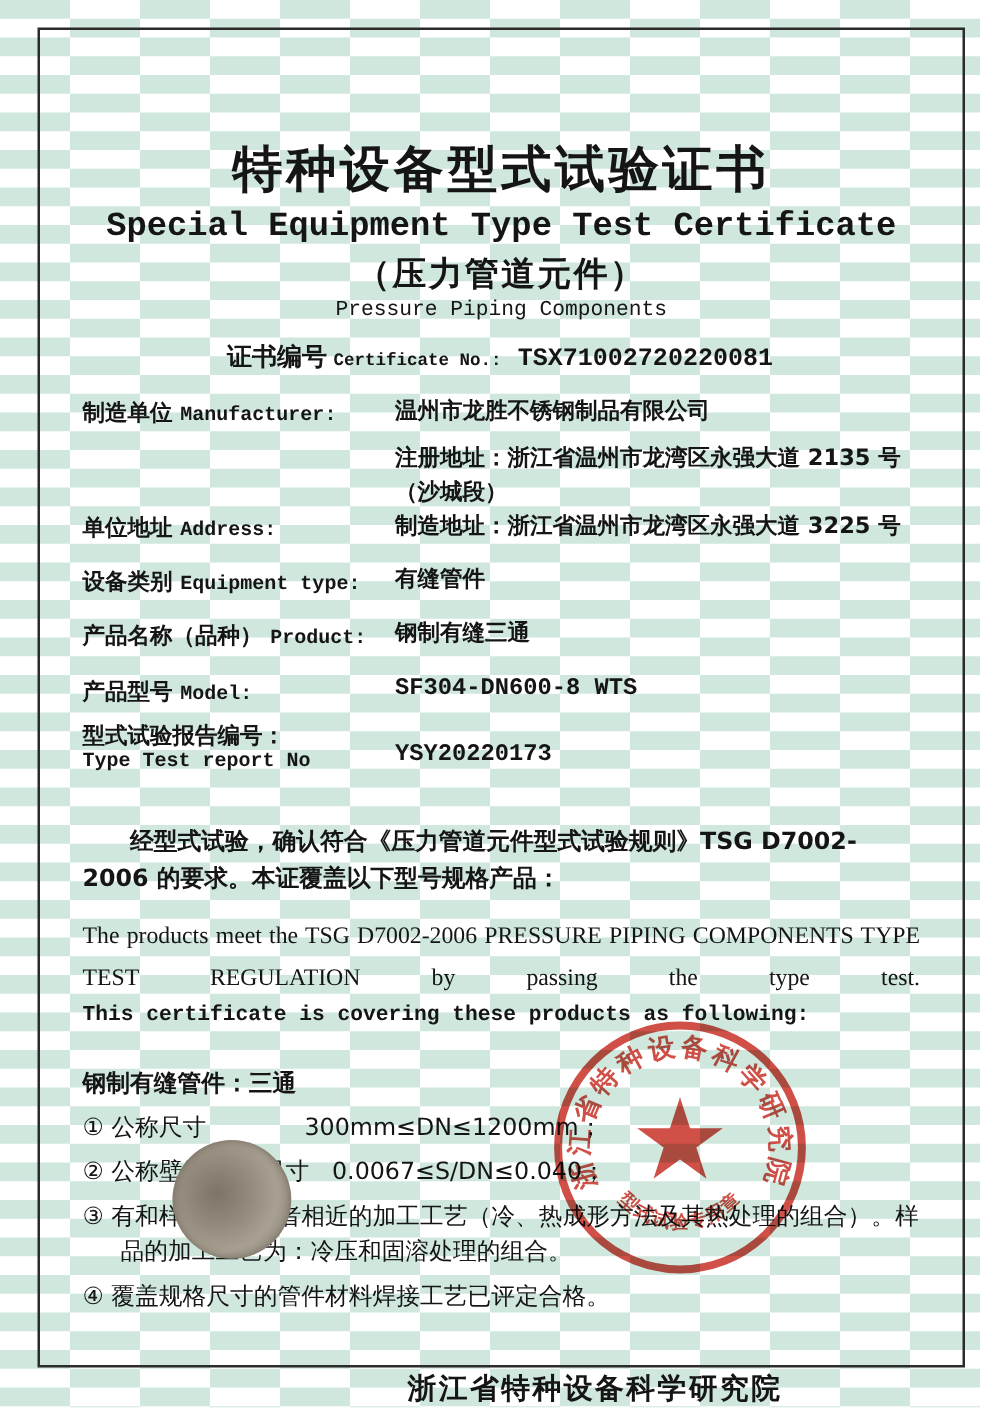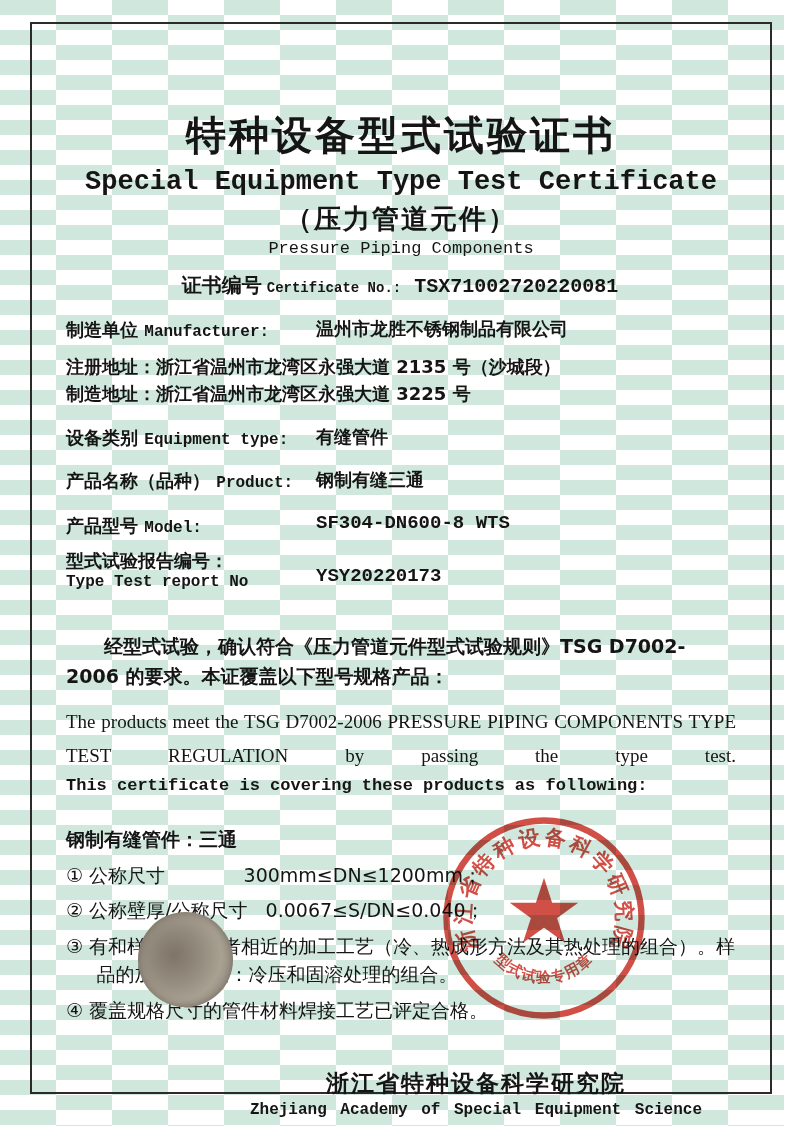--- a/index.html
+++ b/index.html
@@ -85,20 +85,24 @@
         <div class="flabel">
           <span class="zh">制造单位</span>
           <span class="en">Manufacturer:</span>
         </div>
         <div class="fvalue">
           <div>温州市龙胜不锈钢制品有限公司</div>
         </div>
       </div>
 
       <div class="field">
+        <div class="flabel">
+          <span class="zh">单位地址</span>
+          <span class="en">Address:</span>
+        </div>
         <div class="fvalue">
           <div>注册地址：浙江省温州市龙湾区永强大道 2135 号（沙城段）</div>
           <div>制造地址：浙江省温州市龙湾区永强大道 3225 号</div>
         </div>
       </div>
 
       <div class="field field--gap">
         <div class="flabel">
           <span class="zh">设备类别</span>
           <span class="en">Equipment type:</span>

